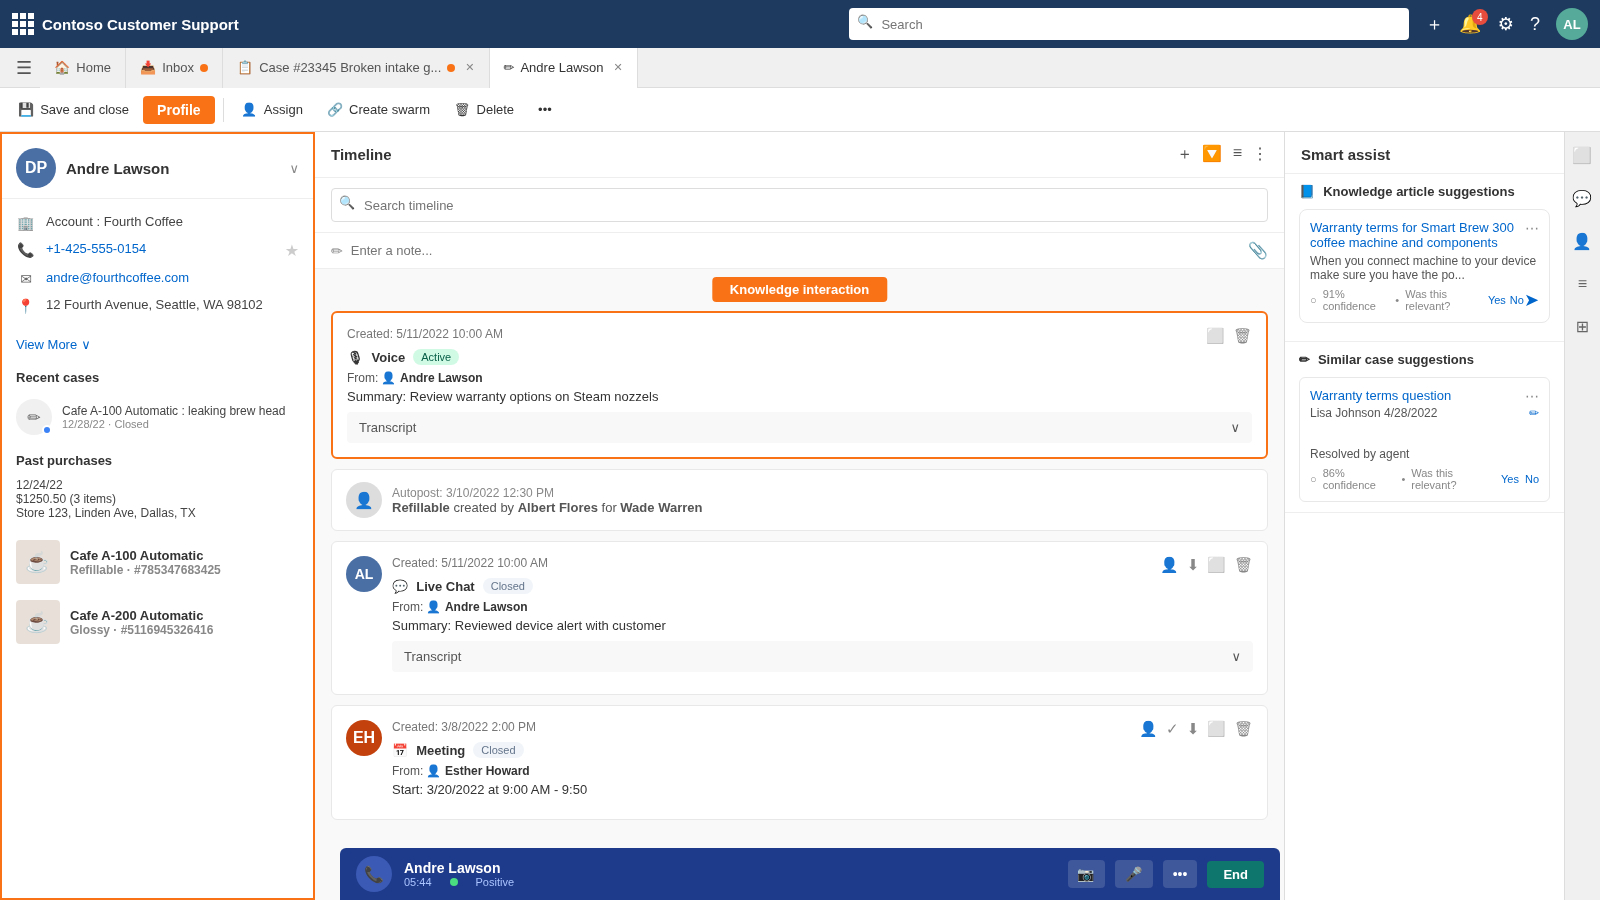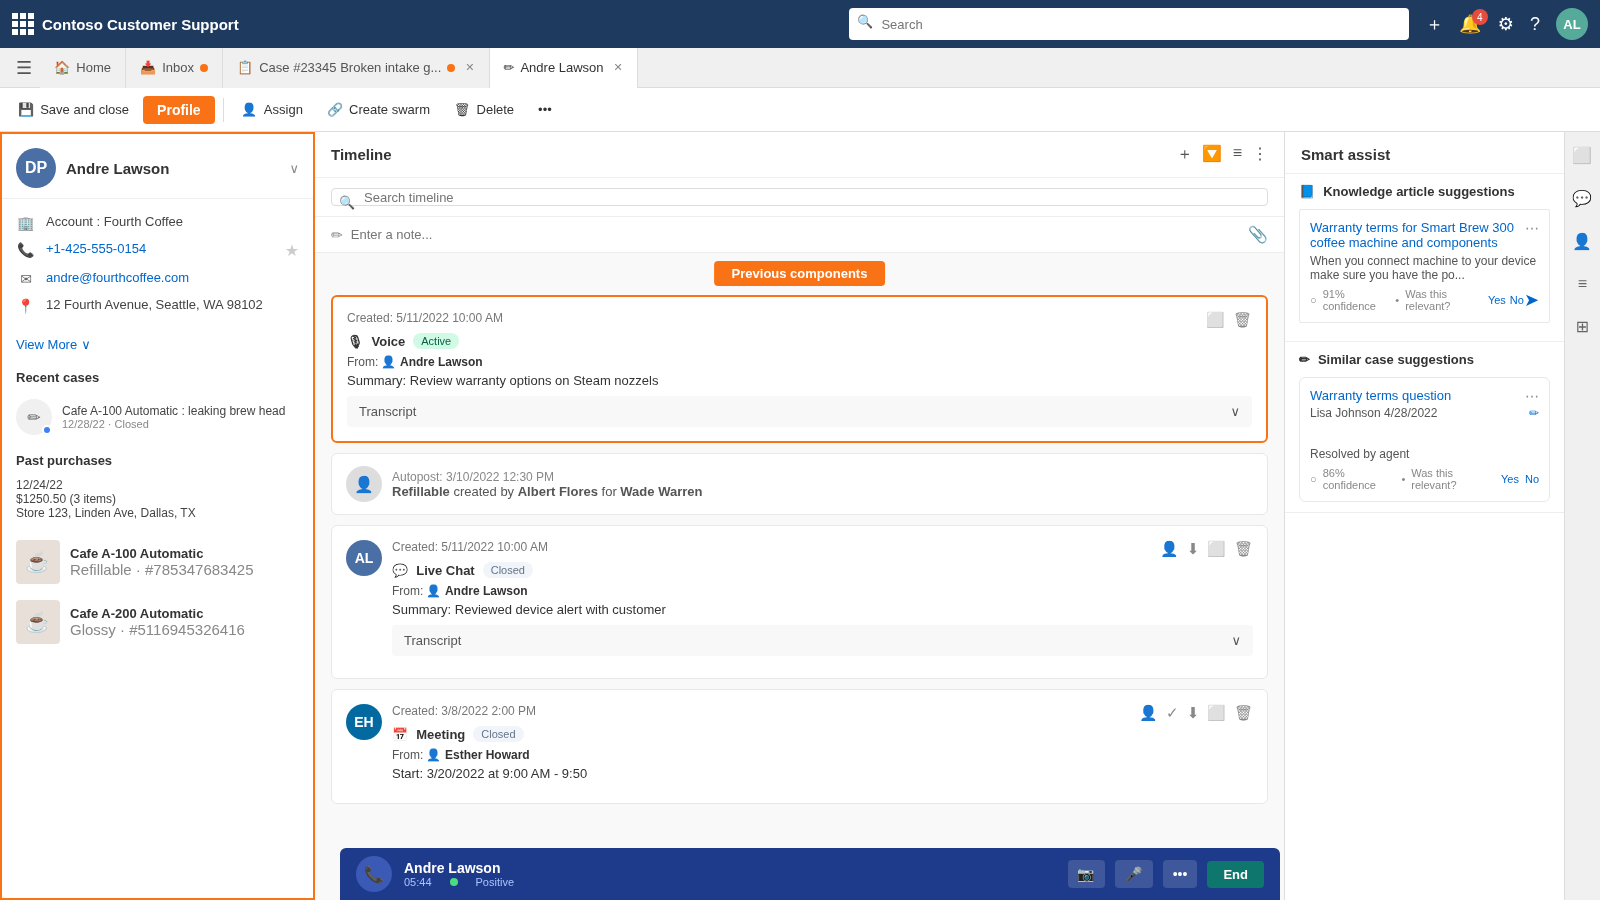--- a/index.html
+++ b/index.html
@@ -51,31 +51,31 @@
     .section-title { padding: 10px 14px 6px; font-size: 13px; font-weight: 600; color: #333; }
     .recent-case { display: flex; align-items: center; gap: 10px; padding: 8px 14px; }
     .case-icon { width: 36px; height: 36px; border-radius: 50%; background: #f0f0f0; display: flex; align-items: center; justify-content: center; color: #666; font-size: 16px; position: relative; }
     .case-dot { position: absolute; bottom: 0; right: 0; width: 10px; height: 10px; border-radius: 50%; background: #3b82f6; border: 2px solid white; }
     .case-info .case-name { font-size: 12px; color: #444; }
     .case-info .case-meta { font-size: 11px; color: #888; }
     .past-purchases { padding: 4px 0; }
     .purchase-item { display: flex; align-items: center; gap: 10px; padding: 8px 14px; }
     .purchase-img { width: 44px; height: 44px; background: #e8e0d8; border-radius: 4px; display: flex; align-items: center; justify-content: center; font-size: 20px; }
     .purchase-info .product-name { font-weight: 600; font-size: 13px; }
-    .purchase-info .product-meta { font-size: 15px; color: #888; }
+    .purchase-info .product-meta { font-size: 12px; color: #888; font-weight: bold; }
     .purchase-summary { padding: 4px 14px 8px; font-size: 12px; color: #444; }
 
     
     .center-panel { flex: 1; background: #f9f9f9; display: flex; flex-direction: column; overflow: hidden; }
     .timeline-header { display: flex; align-items: center; padding: 12px 16px; background: white; border-bottom: 1px solid #eee; gap: 8px; }
     .timeline-title { font-size: 15px; font-weight: 600; flex: 1; }
     .timeline-icons { display: flex; gap: 10px; color: #555; }
     .timeline-icons span { cursor: pointer; font-size: 16px; }
     .timeline-search { padding: 10px 16px; background: white; border-bottom: 1px solid #eee; }
-    .timeline-search input { width: 100%; height: 18px; border: 1px solid #ddd; border-radius: 4px; padding: 0 12px 0 32px; font-size: 13px; outline: none; }
+    .timeline-search input { width: 100%; height: 34px; border: 1px solid #ddd; border-radius: 4px; padding: 0 12px 0 32px; font-size: 13px; outline: none; }
     .timeline-search .ts-wrap { position: relative; }
     .timeline-search .ts-wrap::before { content: '🔍'; position: absolute; left: 8px; top: 7px; font-size: 13px; color: #aaa; }
     .note-bar { display: flex; align-items: center; padding: 8px 16px; background: white; border-bottom: 1px solid #eee; gap: 8px; }
     .note-bar input { flex: 1; border: none; outline: none; font-size: 13px; color: #aaa; }
     .note-bar .pen-icon { color: #888; font-size: 14px; }
     .note-bar .clip-icon { color: #888; font-size: 16px; }
     .timeline-entries { flex: 1; overflow-y: auto; padding: 8px 16px; position: relative; }
 
     
     .timeline-entry { background: white; border: 1px solid #e8e8e8; border-radius: 6px; margin-bottom: 10px; padding: 14px; position: relative; }
@@ -92,21 +92,21 @@
     .entry-icons span { cursor: pointer; font-size: 15px; }
     .autopost-entry { display: flex; align-items: center; gap: 10px; padding: 12px 14px; background: white; border: 1px solid #e8e8e8; border-radius: 6px; margin-bottom: 10px; font-size: 13px; color: #555; }
     .autopost-avatar { width: 36px; height: 36px; border-radius: 50%; background: #ddd; display: flex; align-items: center; justify-content: center; font-size: 16px; color: #888; }
     .autopost-avatar2 { width: 36px; height: 36px; border-radius: 50%; background: #4a6fa5; color: white; font-weight: bold; font-size: 14px; display: flex; align-items: center; justify-content: center; }
 
     
     .right-panel { width: 280px; min-width: 280px; background: white; border-left: 1px solid #ddd; display: flex; flex-direction: column; }
     .smart-assist-header { padding: 14px 16px 10px; font-size: 15px; font-weight: 600; border-bottom: 1px solid #eee; }
     .assist-section { padding: 10px 14px; border-bottom: 1px solid #eee; }
     .assist-section-title { display: flex; align-items: center; gap: 8px; font-size: 13px; font-weight: 600; color: #333; margin-bottom: 10px; }
-    .assist-card { border: 1px solid #e8e8e8; border-radius: 2px; padding: 10px; margin-bottom: 8px; }
+    .assist-card { border: 1px solid #e8e8e8; border-radius: 8px; padding: 10px; margin-bottom: 8px; }
     .assist-card-title { font-size: 13px; color: #0066cc; font-weight: 500; margin-bottom: 4px; display: flex; justify-content: space-between; align-items: flex-start; }
     .assist-card-body { font-size: 12px; color: #555; margin-bottom: 6px; }
     .assist-card-meta { font-size: 11px; color: #888; display: flex; align-items: center; gap: 6px; }
     .assist-card-meta .yes-no { display: flex; gap: 4px; }
     .assist-card-meta .yes-no span { color: #0066cc; cursor: pointer; }
     .assist-send { color: #0066cc; font-size: 18px; cursor: pointer; }
     .similar-card { border: 1px solid #e8e8e8; border-radius: 6px; padding: 10px; }
     .similar-card-title { font-size: 13px; color: #0066cc; font-weight: 500; display: flex; justify-content: space-between; gap: 9px; }
     .similar-card-meta { font-size: 12px; color: #555; margin: 2px 0 4px; }
     .similar-card-status { font-size: 12px; color: #555; margin-top: 27px; }
@@ -119,21 +119,21 @@
     .call-bar { position: fixed; bottom: 0; left: 340px; right: 320px; height: 52px; background: #1e3a8a; color: white; display: flex; align-items: center; padding: 0 16px; gap: 12px; border-radius: 6px 6px 0 0; z-index: 100; }
     .call-bar-avatar { width: 36px; height: 36px; border-radius: 50%; background: #3b5ab5; display: flex; align-items: center; justify-content: center; font-size: 16px; }
     .call-bar-info { flex: 1; }
     .call-bar-name { font-size: 14px; font-weight: 600; }
     .call-bar-meta { font-size: 11px; color: #aac4ff; display: flex; align-items: center; gap: 18px; }
     .call-bar-meta .pos-dot { width: 8px; height: 8px; border-radius: 50%; background: #4ade80; }
     .call-bar-actions { display: flex; gap: 10px; align-items: center; }
     .call-btn { background: rgba(255,255,255,0.15); border: none; color: white; border-radius: 4px; padding: 6px 10px; cursor: pointer; font-size: 14px; }
     .end-btn { background: #0f766e; border: none; color: white; border-radius: 4px; padding: 6px 16px; cursor: pointer; font-size: 13px; font-weight: 600; }
     .orange-outline { border: 2px solid #f97316; border-radius: 6px; }
-    .meeting-avatar { width: 36px; height: 36px; border-radius: 50%; background: #0369a1; color: white; font-weight: bold; font-size: 14px; display: flex; align-items: center; justify-content: center; }
+    .meeting-avatar { width: 36px; height: 36px; border-radius: 50%; background: #c2410c; color: white; font-weight: bold; font-size: 16px; display: flex; align-items: center; justify-content: center; }
   </style>
 </head>
 <body>
 
 <div class="top-bar">
   <div class="top-bar-logo">
     <div class="grid-icon">
       <span></span>
         <span></span>
         <span></span>
@@ -298,21 +298,21 @@
     </div>
     <div class="note-bar">
       <span class="pen-icon">✏</span>
       <input type="text" placeholder="Enter a note..." style="">
       <span class="clip-icon">📎</span>
     </div>
 
     <div class="timeline-entries">
 
       <div style="position:relative; height:30px; margin-bottom:4px;">
-        <div style="position:absolute; left:50%; transform:translateX(-50%); background:#f97316; color:white; padding:5px 18px; border-radius:4px; font-size:13px; font-weight:600; white-space:nowrap; z-index:10;">Previous components</div>
+        <div style="position:absolute; left:50%; transform:translateX(-50%); background:#f97316; color:white; padding:5px 18px; border-radius:4px; font-size:13px; font-weight:600; white-space:nowrap; z-index:10;">Knowledge interaction</div>
       </div>
 
       <div class="timeline-entry orange-outline">
         <div class="entry-created">Created: 5/11/2022 10:00 AM</div>
         <div class="entry-type">
           <span>🎙</span>
           <span>Voice</span>
           <span class="type-badge badge-active">Active</span>
         </div>
         <div class="entry-from">

